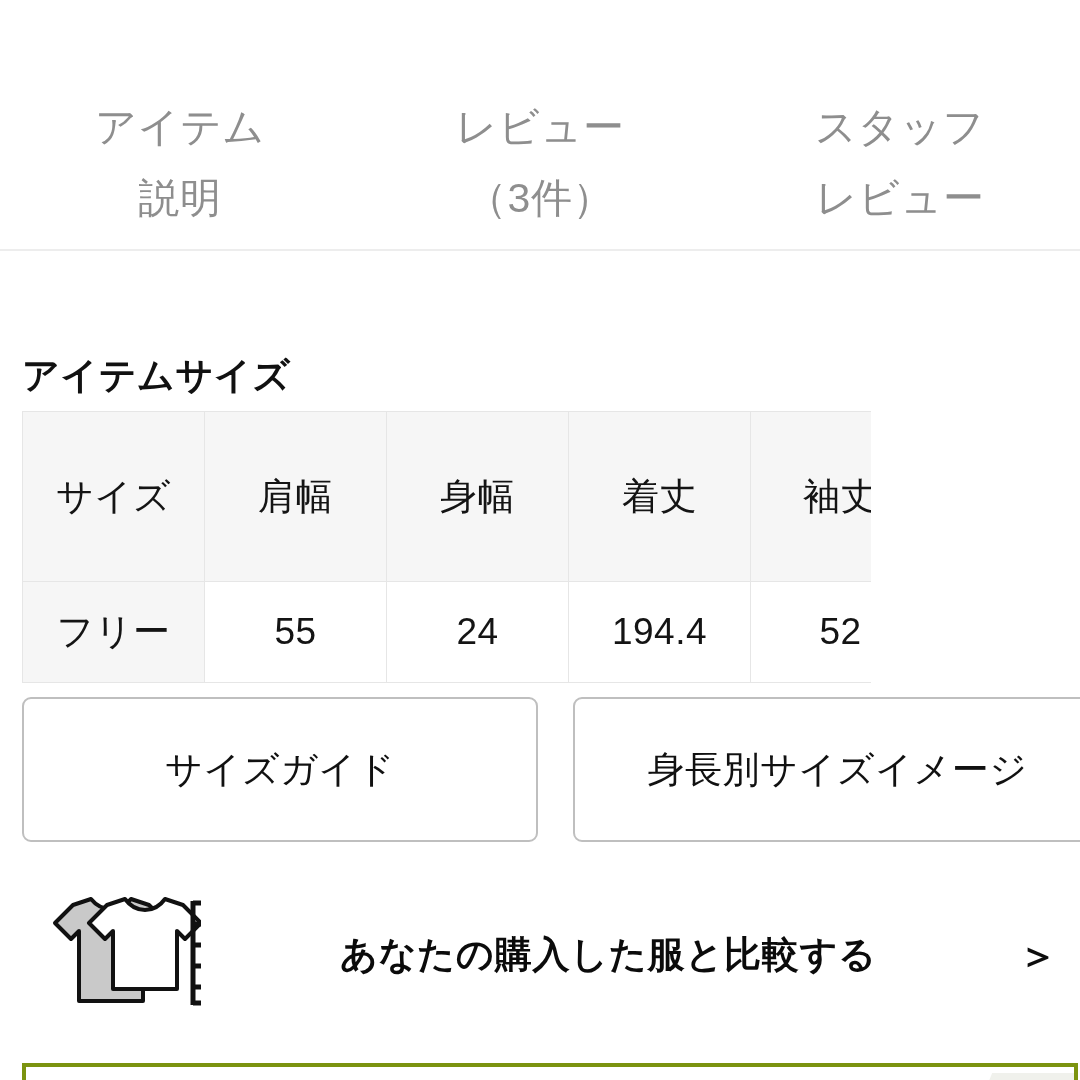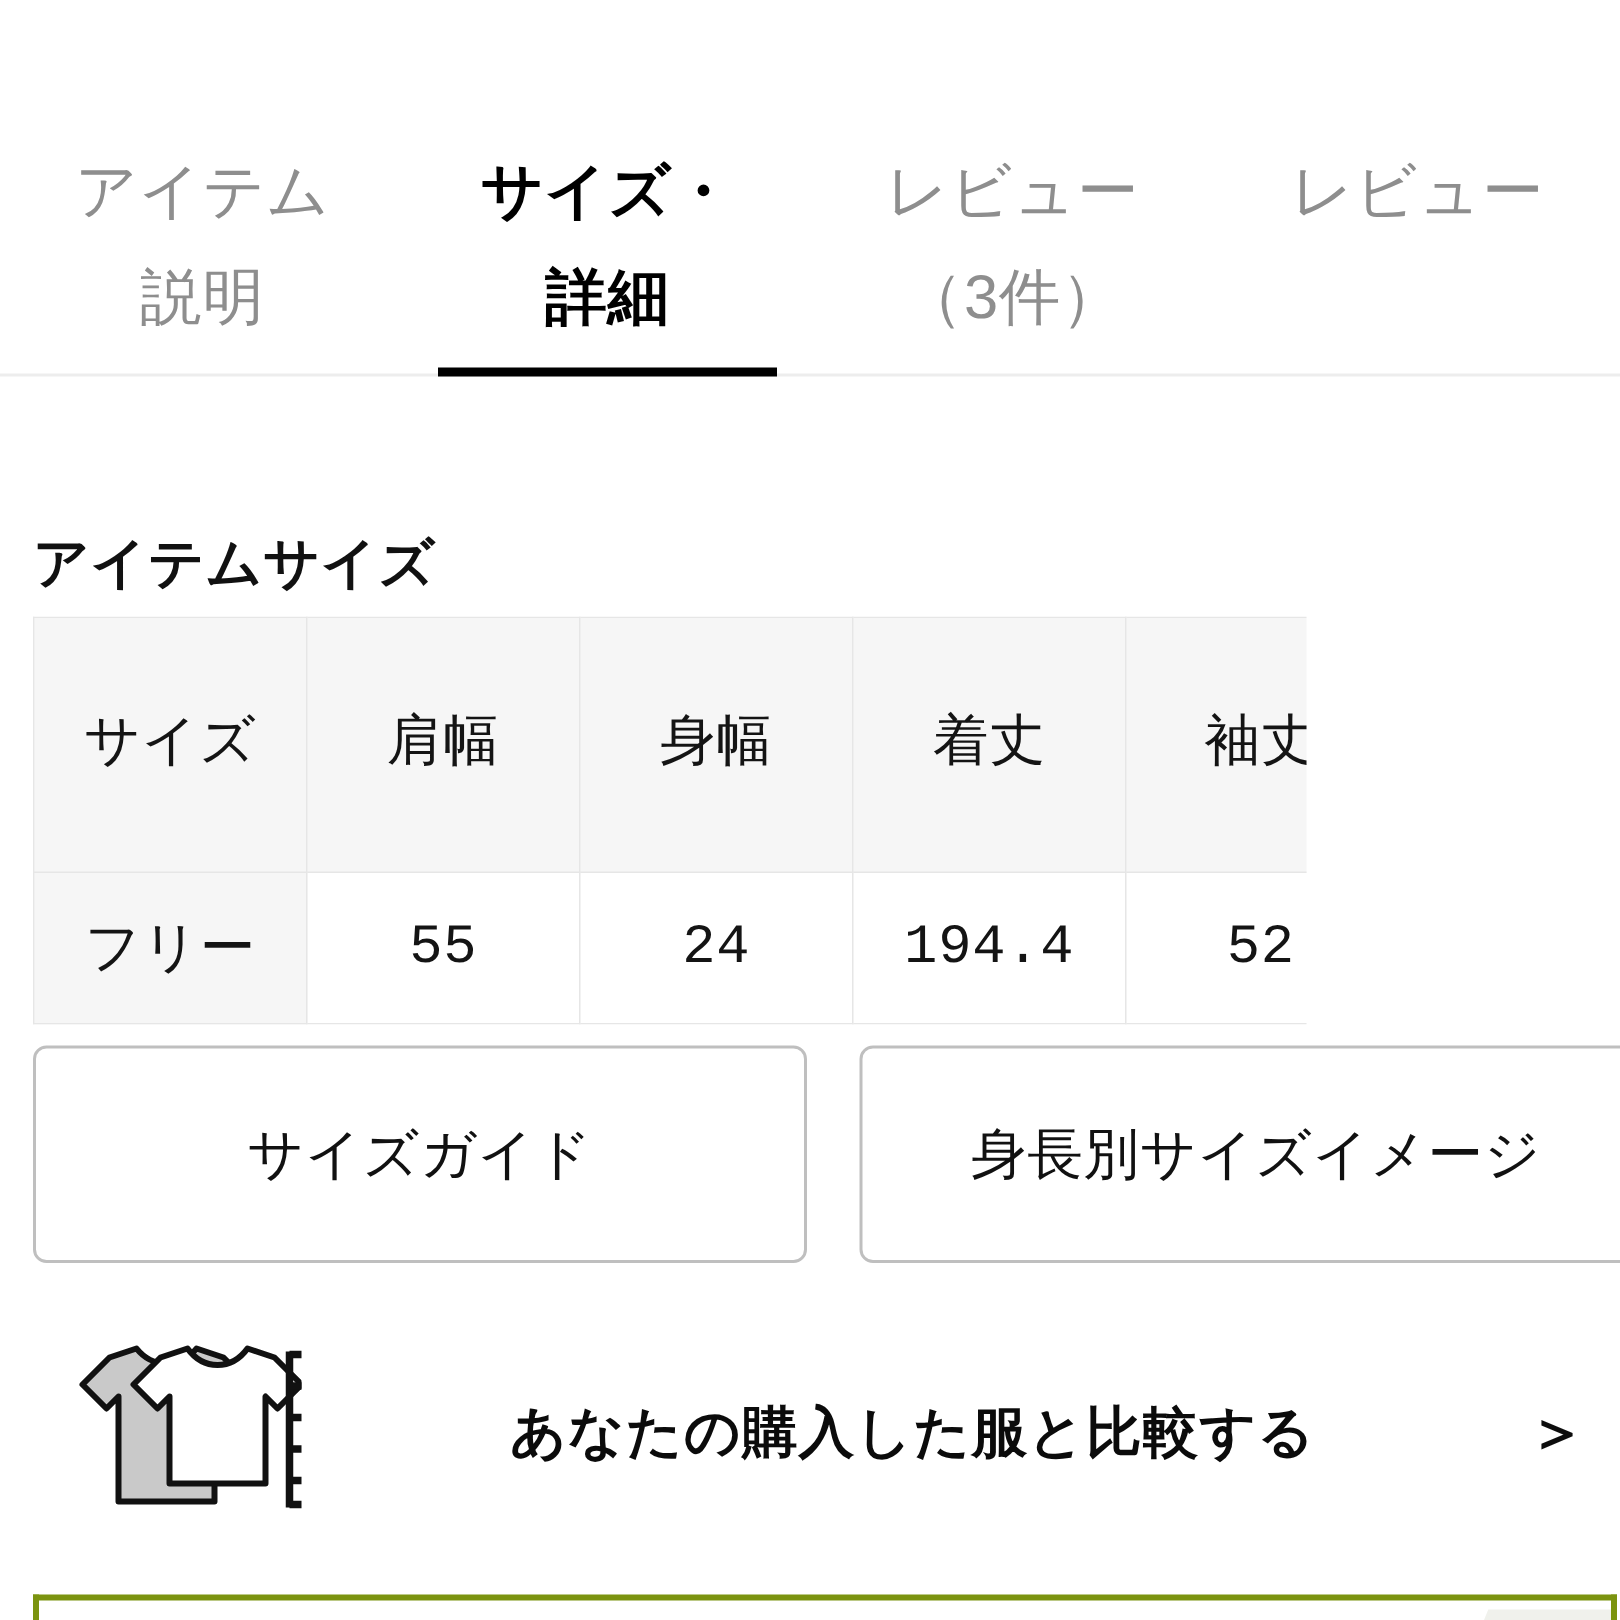--- a/index.html
+++ b/index.html
@@ -73,21 +73,20 @@
     letter-spacing: 0.5px;
   }
 
   
   .table-wrap {
     position: absolute;
     top: 411px;
     left: 22px;
     width: 849px;
     overflow: hidden;
-    font-family: Liberation Mono, monospace;
   }
   table.size-table {
     border-collapse: collapse;
     table-layout: fixed;
     width: 1150px;
   }
   table.size-table th,
   table.size-table td {
     border: 1px solid #e6e6e6;
     font-weight: 400;
@@ -212,29 +211,26 @@
 </head>
 <body>
 
 <div id="page">
 
   <nav class="tabbar">
     <div class="tab inactive">
       <span class="tab-line">アイテム</span>
       <span class="tab-line">説明</span>
     </div>
-    <div class="tab active">
-      <span class="tab-line">サイズ・</span>
-      <span class="tab-line">詳細</span>
-    </div>
     <div class="tab inactive">
       <span class="tab-line">レビュー</span>
       <span class="tab-line">（3件）</span>
     </div>
     <div class="tab inactive">
+      <span class="tab-line">スタッフ</span>
       <span class="tab-line">レビュー</span>
     </div>
   </nav>
 
   <h2 class="section-title">アイテムサイズ</h2>
 
   <div class="table-wrap">
     <table class="size-table">
       <thead>
         <tr>

